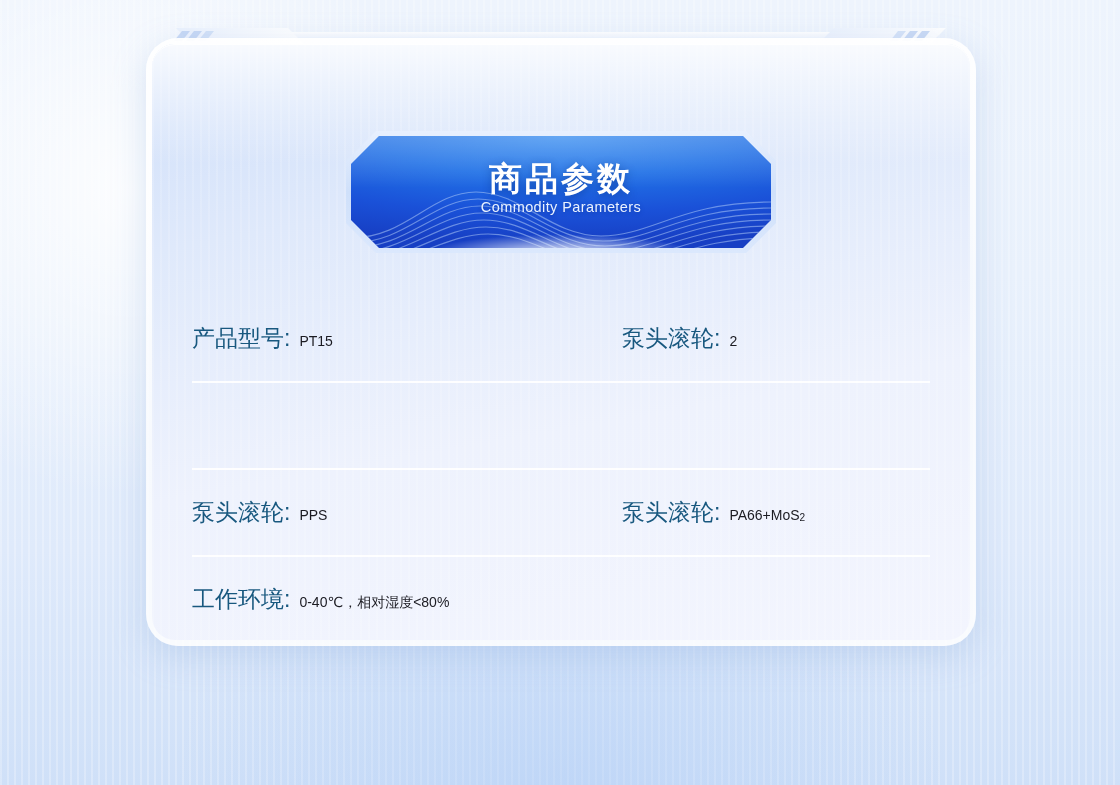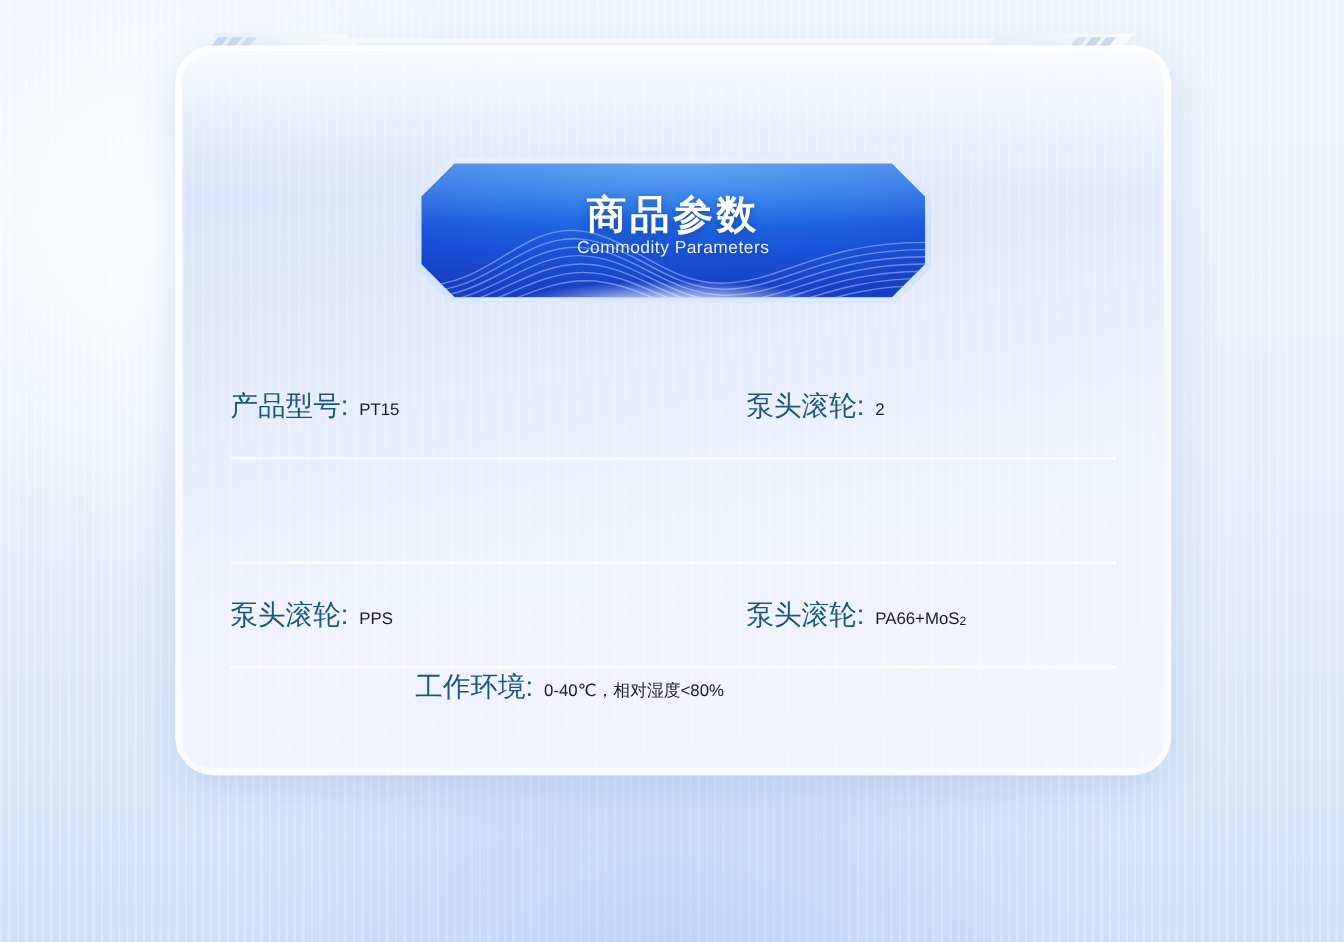--- a/index.html
+++ b/index.html
@@ -136,21 +136,21 @@
     position:absolute;
     left:40px; right:40px;
     top:252px;
   }
   .spec-row {
     display:flex;
     align-items:center;
     height:87px;
     border-bottom:2px solid rgba(255,255,255,.92);
   }
-  .spec-row:last-child { border-bottom:2px solid rgba(255,255,255,.92);flex-direction:column; }
+  .spec-row:last-child { border-bottom:2px solid rgba(255,255,255,.92); }
   .spec-cell { display:flex; align-items:baseline; }
   .spec-cell.left  { width:430px; }
   .spec-cell.right { flex:1; }
   .spec-label {
     color:#18587f;
     font-size:23px;
     font-weight:400;
     white-space:nowrap;
   }
   .spec-value {

